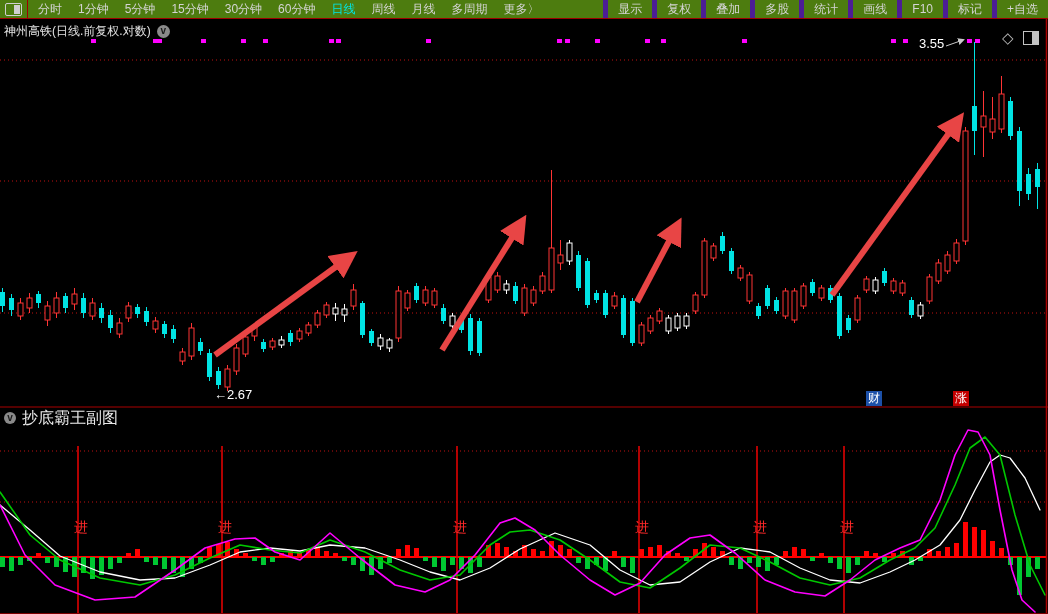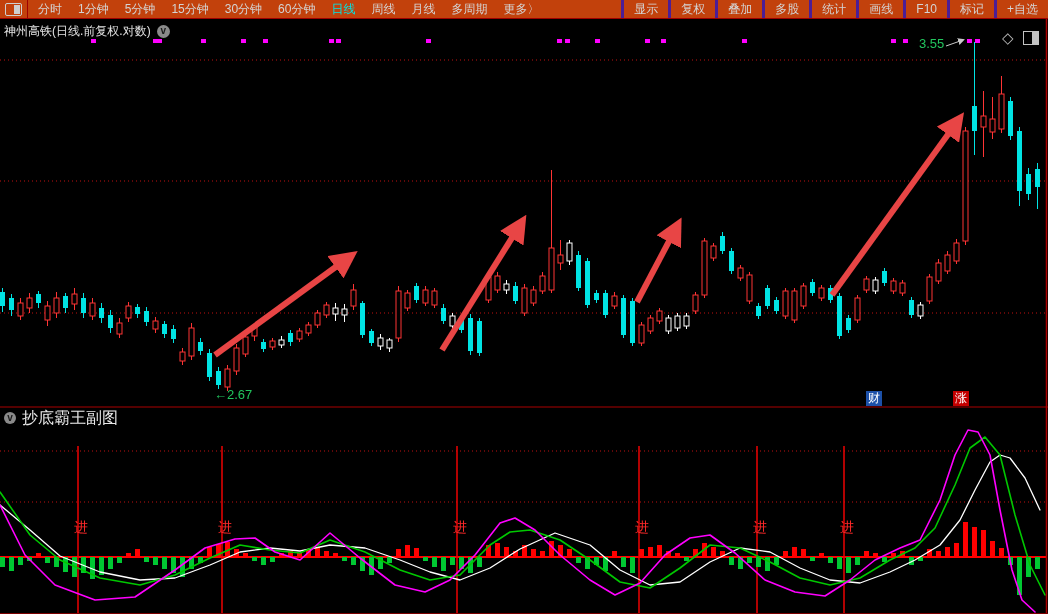--- a/index.html
+++ b/index.html
@@ -1,40 +1,40 @@
 <!DOCTYPE html>
 <html><head>
 <meta charset="utf-8">
 <style>
   html,body{margin:0;padding:0;background:#111;}
   .screen{position:relative;width:1048px;height:614px;background:#000;overflow:hidden;
           font-family:"Liberation Sans","DejaVu Sans",sans-serif;}
   
-  .menubar{position:absolute;top:0;left:0;width:1048px;height:18px;background:#c2410c;
+  .menubar{position:absolute;top:0;left:0;width:1048px;height:18px;background:#4d7c0f;
            border-bottom:1px solid #9e0000;z-index:6;display:flex;align-items:center;}
   .panel-icon{width:15px;height:11px;border:1px solid #cfcfcf;border-radius:2px;margin:0 5px 0 5px;position:relative;}
   .panel-icon span{position:absolute;right:1px;top:1px;bottom:1px;width:6px;background:#cfcfcf;}
   .menu-sep{width:1px;height:18px;background:#9e0000;margin-right:2px;}
   .menu-left{display:flex;height:18px;align-items:center;}
   .mitem{color:#d4d4d4;font-size:12px;line-height:18px;padding:0 8px;cursor:default;white-space:nowrap;}
   .mitem.active{color:#00e5e5;}
   .menu-right{display:flex;height:18px;align-items:center;margin-left:auto;}
-  .ritem{color:#d4d4d4;font-size:12px;line-height:18px;padding:0 10px;border-left:3px solid #4c1d95;white-space:nowrap;}
+  .ritem{color:#d4d4d4;font-size:12px;line-height:18px;padding:0 10px;border-left:5px solid #4c1d95;white-space:nowrap;}
   
   svg#gfx{position:absolute;top:0;left:0;z-index:1;}
   .title-row{position:absolute;top:23px;left:4px;z-index:4;display:flex;align-items:center;gap:6px;}
   .title-row .t{color:#e2e2e2;font-size:12px;}
   .circle-chevron{width:13px;height:13px;border-radius:50%;background:#8a8a8a;color:#1a1a1a;
                   font-size:10px;line-height:12px;text-align:center;display:inline-block;font-weight:bold;}
   .corner-icons{position:absolute;top:30px;left:1002px;z-index:4;display:flex;align-items:center;gap:9px;}
   .diamond{color:#b9b9b9;font-size:15px;line-height:15px;}
   .win-icon{width:14px;height:12px;border:1px solid #c3c3c3;position:relative;}
   .win-icon span{position:absolute;right:0px;top:0px;bottom:0px;width:6px;background:#c3c3c3;}
   .annotation{position:absolute;z-index:3;color:#f2f2f2;font-size:15px;font-weight:bold;letter-spacing:1px;}
-  .price-label{position:absolute;z-index:3;color:#22c55e;font-size:13px;}
+  .price-label{position:absolute;z-index:3;color:#ffffff;font-size:13px;}
   .badge{position:absolute;z-index:3;color:#fff;font-size:12px;line-height:15px;padding:0 2px;}
   
   .ind-header{position:absolute;top:409px;left:4px;z-index:4;display:flex;align-items:center;height:18px;}
   .ind-header .circle-chevron{margin-right:6px;}
   .ind-name{color:#e8e8e8;font-size:16px;margin-right:14px;}
   .ind-pair{font-size:13px;margin-right:16px;white-space:nowrap;}
   .entry-label{position:absolute;z-index:3;color:#ff2a2a;font-size:14px;}
 </style>
 </head>
 <body>

